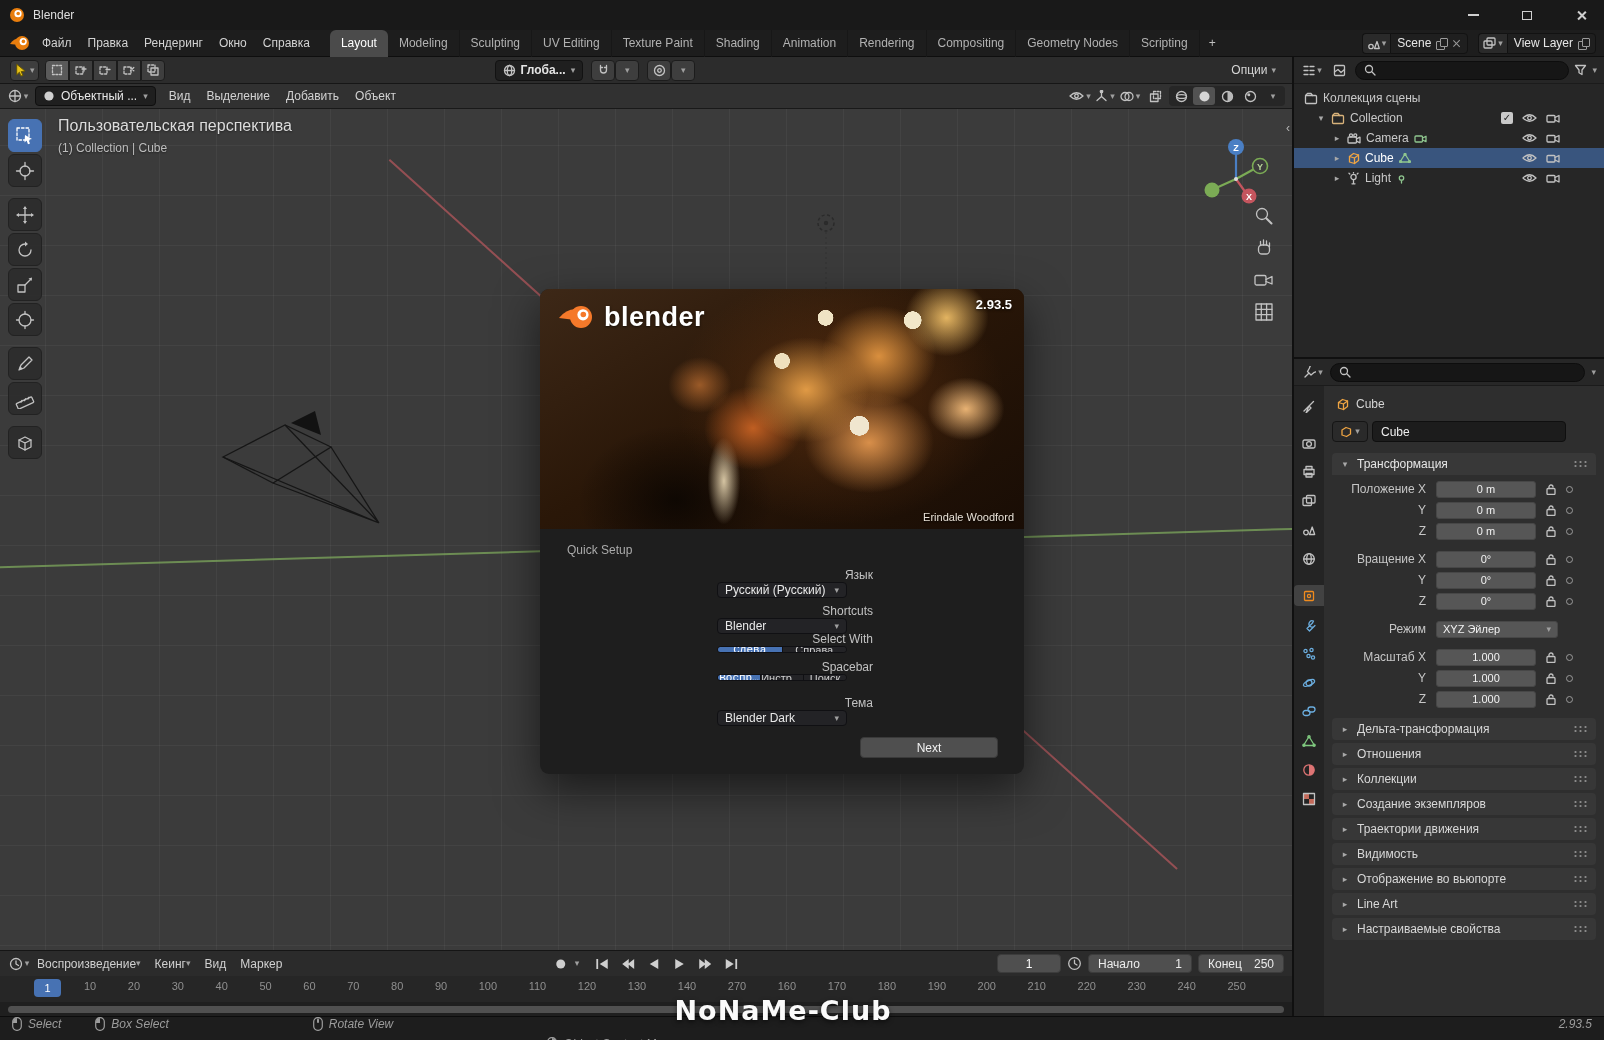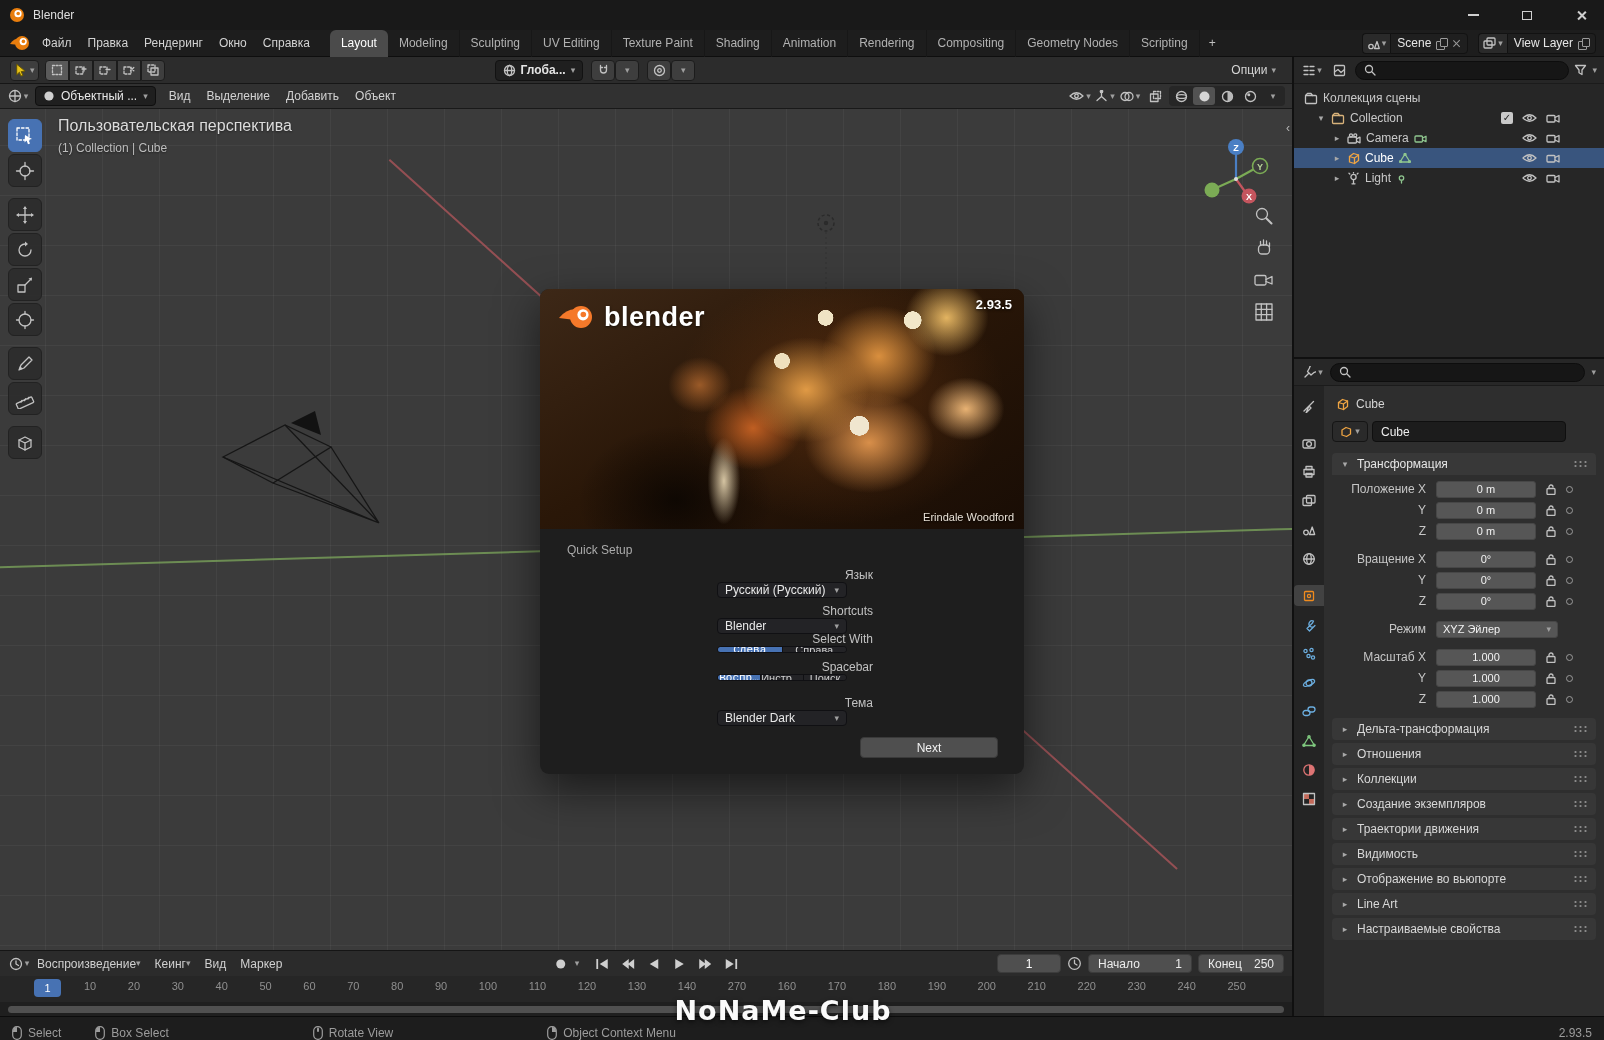--- a/index.html
+++ b/index.html
@@ -158,21 +158,21 @@
   .vrow{display:flex;align-items:center;height:18px;margin-bottom:3px;}
   .vlabel{width:104px;text-align:right;padding-right:10px;color:#c6c6c6;white-space:nowrap;}
   .vfield{width:100px;height:17px;background:#565656;border:1px solid #474747;border-radius:3px;color:#f2f2f2;display:flex;align-items:center;justify-content:center;font-size:11px;}
   .vfield.dd{justify-content:space-between;padding:0 6px;}
   .vlock{width:15px;margin-left:7px;display:flex;justify-content:center;}
   .kdot{width:7px;height:7px;border:1.4px solid #9a9a9a;border-radius:50%;margin-left:8px;}
   .vgap{height:7px;}
   .section{height:22px;background:#373737;border-radius:4px;display:flex;align-items:center;gap:7px;padding:0 8px;margin-bottom:3px;color:#d8d8d8;}
 
   
-  #statusbar{height:24px;background:#1d1d1d;border-top:1px solid #0c0c0c;display:flex;align-items:flex-end;padding:0 12px;gap:34px;color:#9c9c9c;}
+  #statusbar{height:24px;background:#1d1d1d;border-top:1px solid #0c0c0c;display:flex;align-items:flex-start;padding:0 12px;gap:34px;color:#9c9c9c;font-style:italic;}
   .sb-item{display:flex;align-items:center;gap:6px;}
   .sb-ver{margin-left:auto;}
   #watermark{position:absolute;left:783px;bottom:14px;transform:translateX(-50%);font-family:"DejaVu Sans",sans-serif;font-size:27px;font-weight:bold;color:#fafafa;letter-spacing:1px;z-index:60;text-shadow:0 2px 5px rgba(0,0,0,.6);}
 </style>
 </head>
 <body>
 
 <div id="titlebar">
   <svg class="ic" width="16" height="16">
     <circle cx="8" cy="8" r="7" fill="#e87d0d" stroke="none"></circle>

